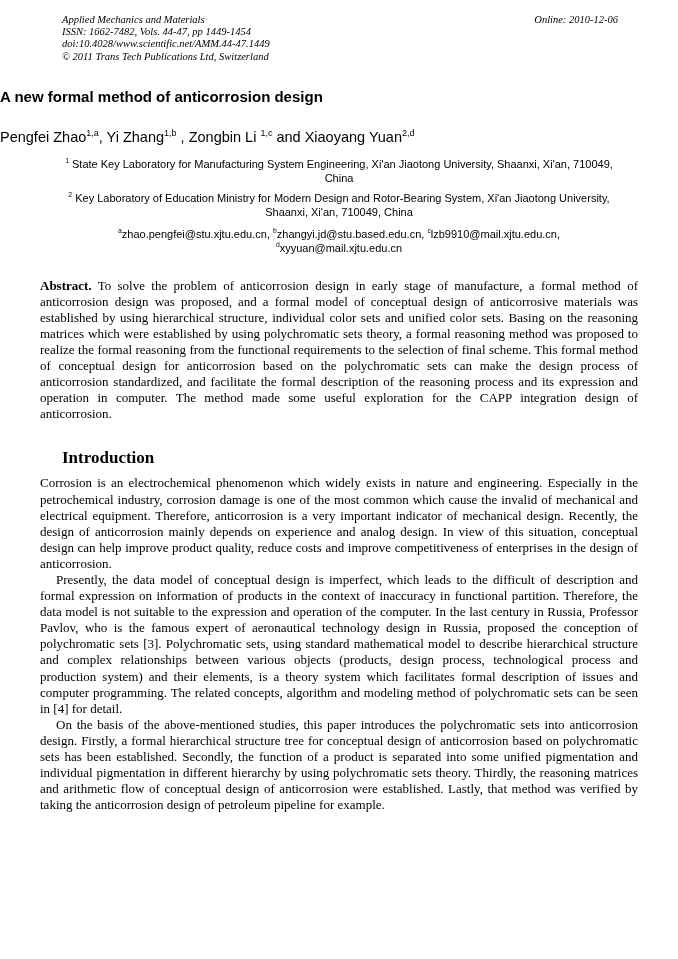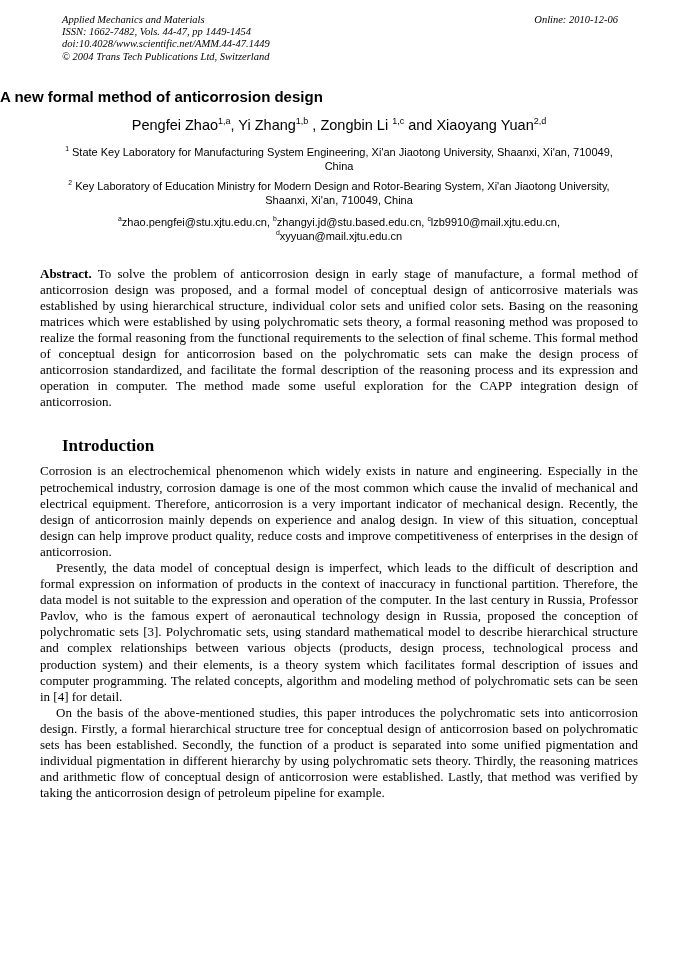--- a/index.html
+++ b/index.html
@@ -27,22 +27,22 @@
   
   .title {
     margin-top: 25px;
     text-align: left;
     font-family: "Liberation Sans", sans-serif;
     font-weight: bold;
     font-size: 15px;
     line-height: 18px;
   }
   .authors {
-    margin-top: 9px;
-    text-align: center;
+    margin-top: 21px;
+    text-align: left;
     font-family: "Liberation Sans", sans-serif;
     font-size: 14.5px;
     line-height: 20px;
   }
   sup { vertical-align: super; font-size: 0.62em; line-height: 0; }
   .affil {
     margin: 11px auto 0;
     width: 556px;
     text-align: center;
     font-family: "Liberation Sans", sans-serif;
@@ -90,21 +90,21 @@
 </head>
 <body>
 
 <div class="page">
 
   <header class="pdf-header">
     <div class="header-left">
       <div>Applied Mechanics and Materials</div>
       <div>ISSN: 1662-7482, Vols. 44-47, pp 1449-1454</div>
       <div>doi:10.4028/www.scientific.net/AMM.44-47.1449</div>
-      <div>© 2004 Trans Tech Publications Ltd, Switzerland</div>
+      <div>© 2011 Trans Tech Publications Ltd, Switzerland</div>
     </div>
     <div class="header-right">Online: 2010-12-06</div>
   </header>
 
   <h1 class="title">A new formal method of anticorrosion design</h1>
 
   <div class="authors">
     <span><span>Pengfei Zhao</span><sup>1,a</sup><span>, </span></span><span><span>Yi Zhang</span><sup>1,b</sup><span> , </span></span><span><span>Zongbin Li </span><sup>1,c</sup><span> and </span></span><span><span>Xiaoyang Yuan</span><sup>2,d</sup></span>
   </div>
 

